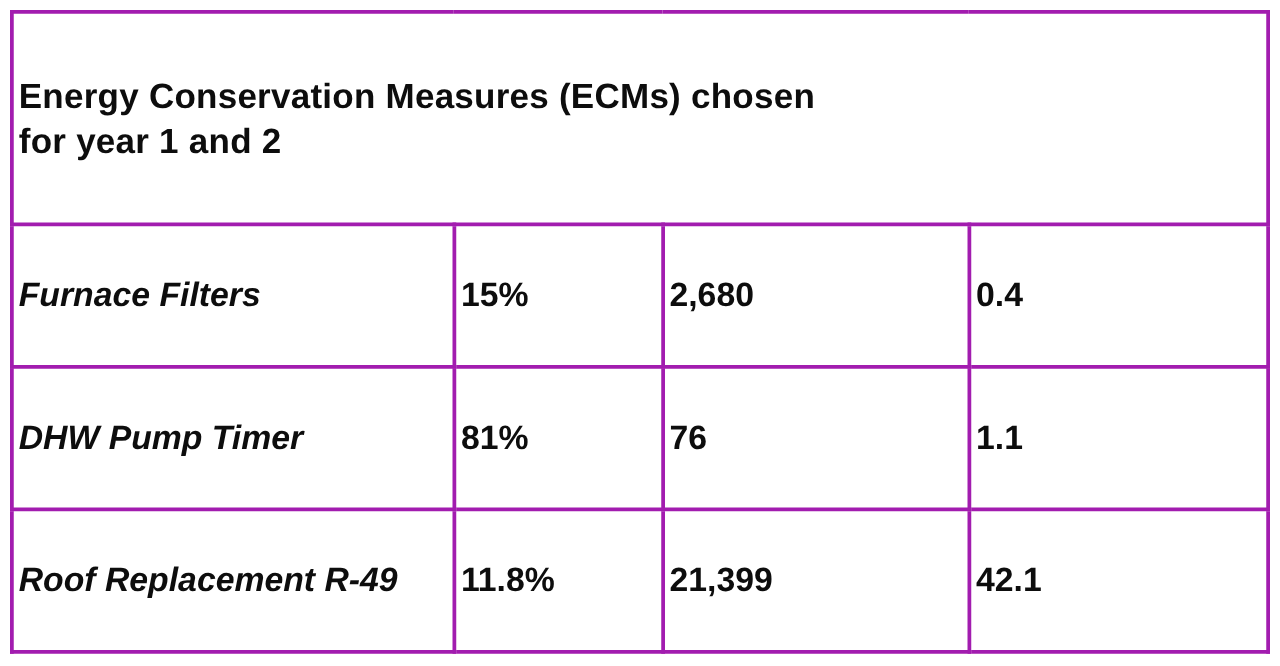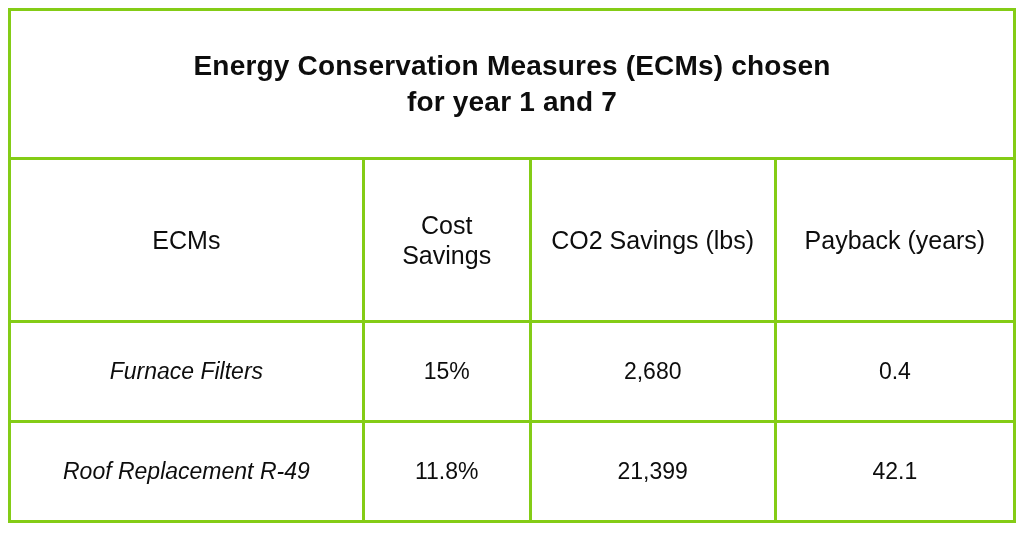--- a/index.html
+++ b/index.html
@@ -23,22 +23,21 @@
   }
   table.ecm-table {
     width: 100%;
     height: 100%;
     border-collapse: collapse;
     table-layout: fixed;
     border: 3px solid #1a1a1a;
   }
   table.ecm-table td,
   table.ecm-table th {
-    border: 3px solid #84cc16;
-    text-align: center;
+    border: 3px solid #a21caf;
     vertical-align: middle;
     padding: 2px 4px;
   }
   .title-cell {
     font-size: 28px;
     font-weight: bold;
     line-height: 1.28;
     letter-spacing: 0.2px;
     padding: 12px 10px 14px 10px;
     height: 108px;
@@ -52,23 +51,23 @@
     font-weight: normal;
     line-height: 1.2;
     height: 118px;
     padding: 6px 6px;
   }
   .head-cell .hl {
     display: block;
     white-space: nowrap;
   }
   .body-row td {
-    font-size: 23px;
+    font-size: 27px;
     height: 70px;
-    font-weight: normal;
+    font-weight: bold;
   }
   .col-ecm {
     font-style: italic;
     font-size: 25px;
     white-space: nowrap;
   }
   .num {
     font-style: normal;
   }
   
@@ -85,47 +84,38 @@
     <colgroup>
       <col class="c1">
       <col class="c2">
       <col class="c3">
       <col class="c4">
     </colgroup>
     <tbody>
       <tr>
         <td class="title-cell" colspan="4">
           <span class="title-line">Energy Conservation Measures (ECMs) chosen</span>
-          <span class="title-line">for year 1 and 7</span>
-        </td>
-      </tr>
-      <tr>
-        <td class="head-cell">
-          <span class="hl">ECMs</span>
-        </td>
-        <td class="head-cell">
-          <span class="hl">Cost</span>
-          <span class="hl">Savings</span>
-        </td>
-        <td class="head-cell">
-          <span class="hl">CO2 Savings (lbs)</span>
-        </td>
-        <td class="head-cell">
-          <span class="hl">Payback (years)</span>
+          <span class="title-line">for year 1 and 2</span>
         </td>
       </tr>
 
       <tr class="body-row">
         <td class="col-ecm">Furnace Filters</td>
         <td class="num">15%</td>
         <td class="num">2,680</td>
         <td class="num">0.4</td>
       </tr>
 
 
+      <tr class="body-row">
+        <td class="col-ecm">DHW Pump Timer</td>
+        <td class="num">81%</td>
+        <td class="num">76</td>
+        <td class="num">1.1</td>
+      </tr>
 
       <tr class="body-row">
         <td class="col-ecm">Roof Replacement R-49</td>
         <td class="num">11.8%</td>
         <td class="num">21,399</td>
         <td class="num">42.1</td>
       </tr>
     </tbody>
   </table>
 </div>

